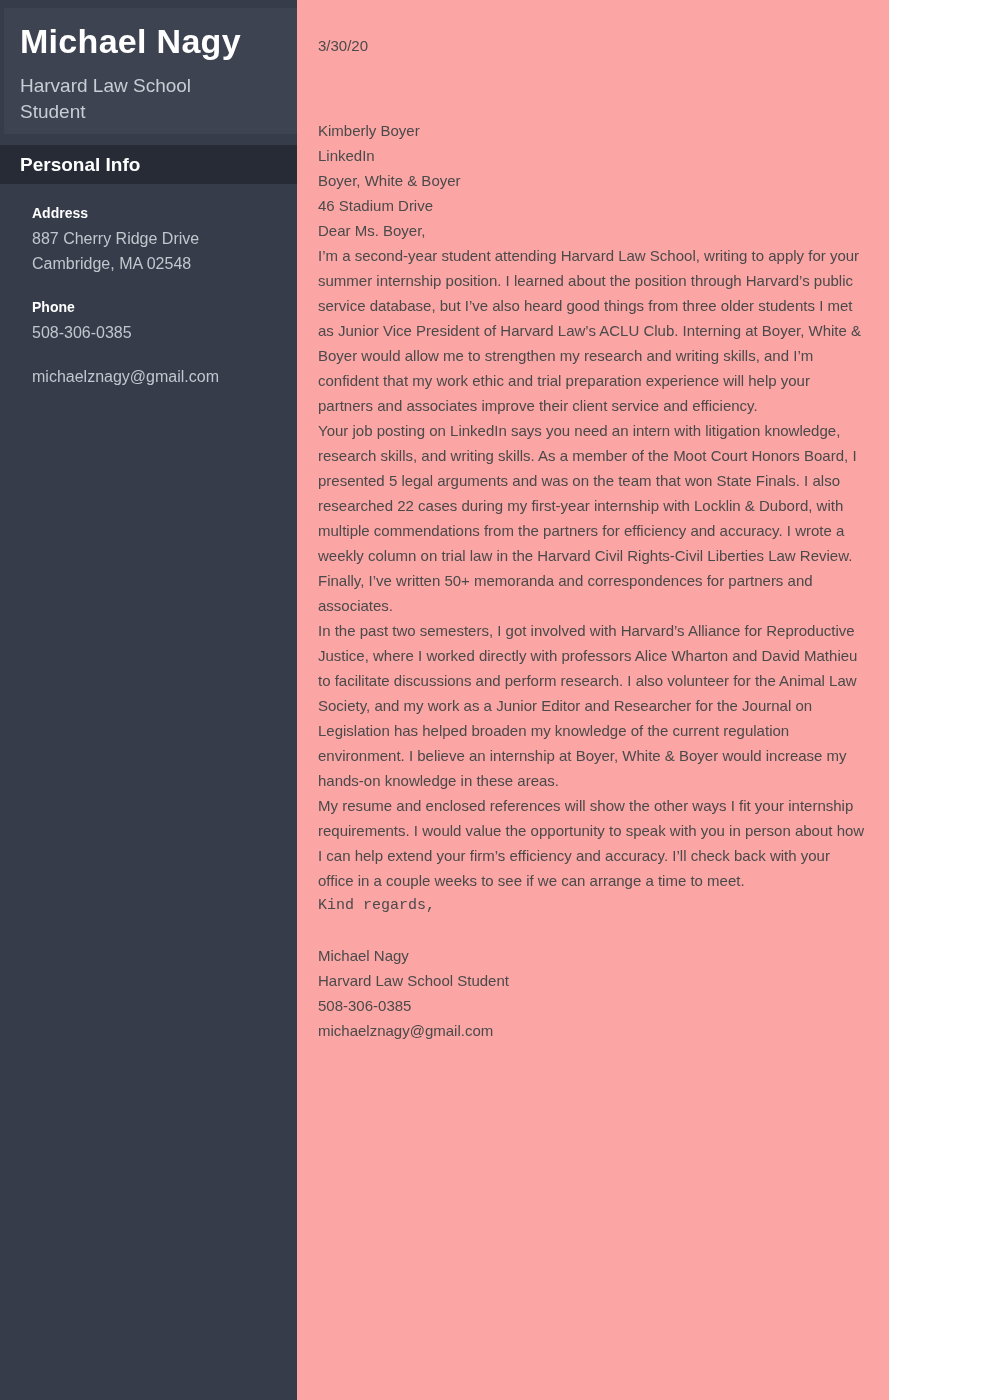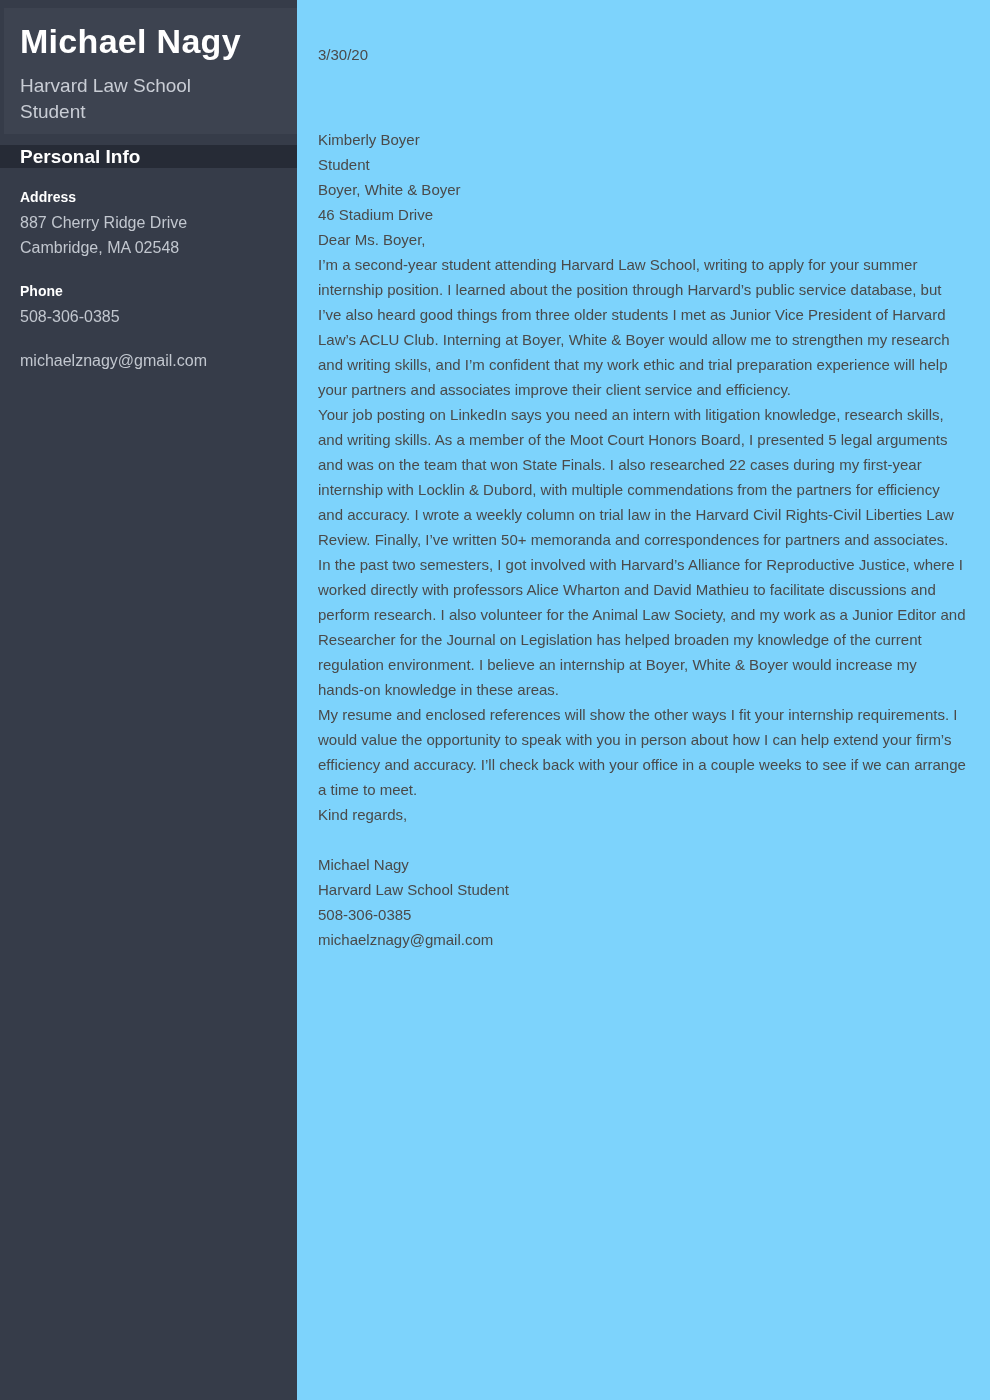--- a/index.html
+++ b/index.html
@@ -1,21 +1,21 @@
 <!DOCTYPE html>
 <html><head>
 <meta charset="utf-8">
 <style>
   html, body { margin: 0; padding: 0; }
   body {
     width: 990px; height: 1400px;
     font-family: "Liberation Sans", sans-serif;
     background: #ffffff;
   }
-  .page { display: flex; width: 990px; height: 1400px; background: #7dd3fc; overflow: hidden; }
+  .page { display: flex; width: 889px; height: 1400px; background: #fca5a5; overflow: hidden; }
 
   
   .sidebar {
     flex: 0 0 297px; width: 297px;
     background: #363c49;
     color: #ffffff;
     box-sizing: border-box;
   }
   .sidebar-header {
     margin: 8px 0 0 4px;
@@ -32,53 +32,53 @@
   }
   .candidate-title {
     font-size: 19px;
     line-height: 26px;
     color: #c9cdd5;
     max-width: 210px;
   }
   .section-band {
     margin-top: 11px;
     background: #262b36;
-    padding: 0 20px;
+    padding: 8px 20px;
     font-size: 19px;
     font-weight: bold;
     color: #ffffff;
     line-height: 23px;
   }
-  .fields { padding: 17px 20px 0 20px; }
+  .fields { padding: 17px 20px 0 20px; margin-left: 12px; }
   .field { margin-bottom: 19px; }
   .field-label {
     font-size: 14px;
     font-weight: bold;
     color: #ffffff;
     line-height: 25px;
   }
   .field-value {
     font-size: 16px;
     color: #c2c7cf;
     line-height: 25px;
   }
 
   
   .content {
     flex: 1 1 auto;
     box-sizing: border-box;
-    padding: 42px 24px 0 21px;
+    padding: 33px 24px 0 21px;
     color: #4a4a4a;
     font-size: 15px;
   }
   .content p { margin: 0; line-height: 25px; }
   .recipient-block { margin-top: 60px; }
   .salutation { margin-top: 40px; }
   .para { margin-top: 25px; }
-  .closing { margin-top: 25px; }
+  .closing { margin-top: 25px; font-family: Liberation Mono, monospace; }
   .signature-block { margin-top: 25px; }
 </style>
 </head>
 <body>
 
 <div class="page">
 
   <aside class="sidebar">
     <div class="sidebar-header">
       <h1 class="candidate-name">Michael Nagy</h1>
@@ -101,21 +101,21 @@
         <div class="field-value">michaelznagy@gmail.com</div>
       </div>
     </div>
   </aside>
 
   <main class="content">
     <p class="date">3/30/20</p>
 
     <div class="recipient-block">
       <p>Kimberly Boyer</p>
-      <p>Student</p>
+      <p>LinkedIn</p>
       <p>Boyer, White &amp; Boyer</p>
       <p>46 Stadium Drive</p>
     </div>
 
     <p class="salutation">Dear Ms. Boyer,</p>
 
     <p class="para">I’m a second-year student attending Harvard Law School, writing to apply for your summer internship position. I learned about the position through Harvard’s public service database, but I’ve also heard good things from three older students I met as Junior Vice President of Harvard Law’s ACLU Club. Interning at Boyer, White &amp; Boyer would allow me to strengthen my research and writing skills, and I’m confident that my work ethic and trial preparation experience will help your partners and associates improve their client service and efficiency.</p>
     <p class="para">Your job posting on LinkedIn says you need an intern with litigation knowledge, research skills, and writing skills. As a member of the Moot Court Honors Board, I presented 5 legal arguments and was on the team that won State Finals. I also researched 22 cases during my first-year internship with Locklin &amp; Dubord, with multiple commendations from the partners for efficiency and accuracy. I wrote a weekly column on trial law in the Harvard Civil Rights-Civil Liberties Law Review. Finally, I’ve written 50+ memoranda and correspondences for partners and associates.</p>
     <p class="para">In the past two semesters, I got involved with Harvard’s Alliance for Reproductive Justice, where I worked directly with professors Alice Wharton and David Mathieu to facilitate discussions and perform research. I also volunteer for the Animal Law Society, and my work as a Junior Editor and Researcher for the Journal on Legislation has helped broaden my knowledge of the current regulation environment. I believe an internship at Boyer, White &amp; Boyer would increase my hands-on knowledge in these areas.</p>
     <p class="para">My resume and enclosed references will show the other ways I fit your internship requirements. I would value the opportunity to speak with you in person about how I can help extend your firm’s efficiency and accuracy. I’ll check back with your office in a couple weeks to see if we can arrange a time to meet.</p>

